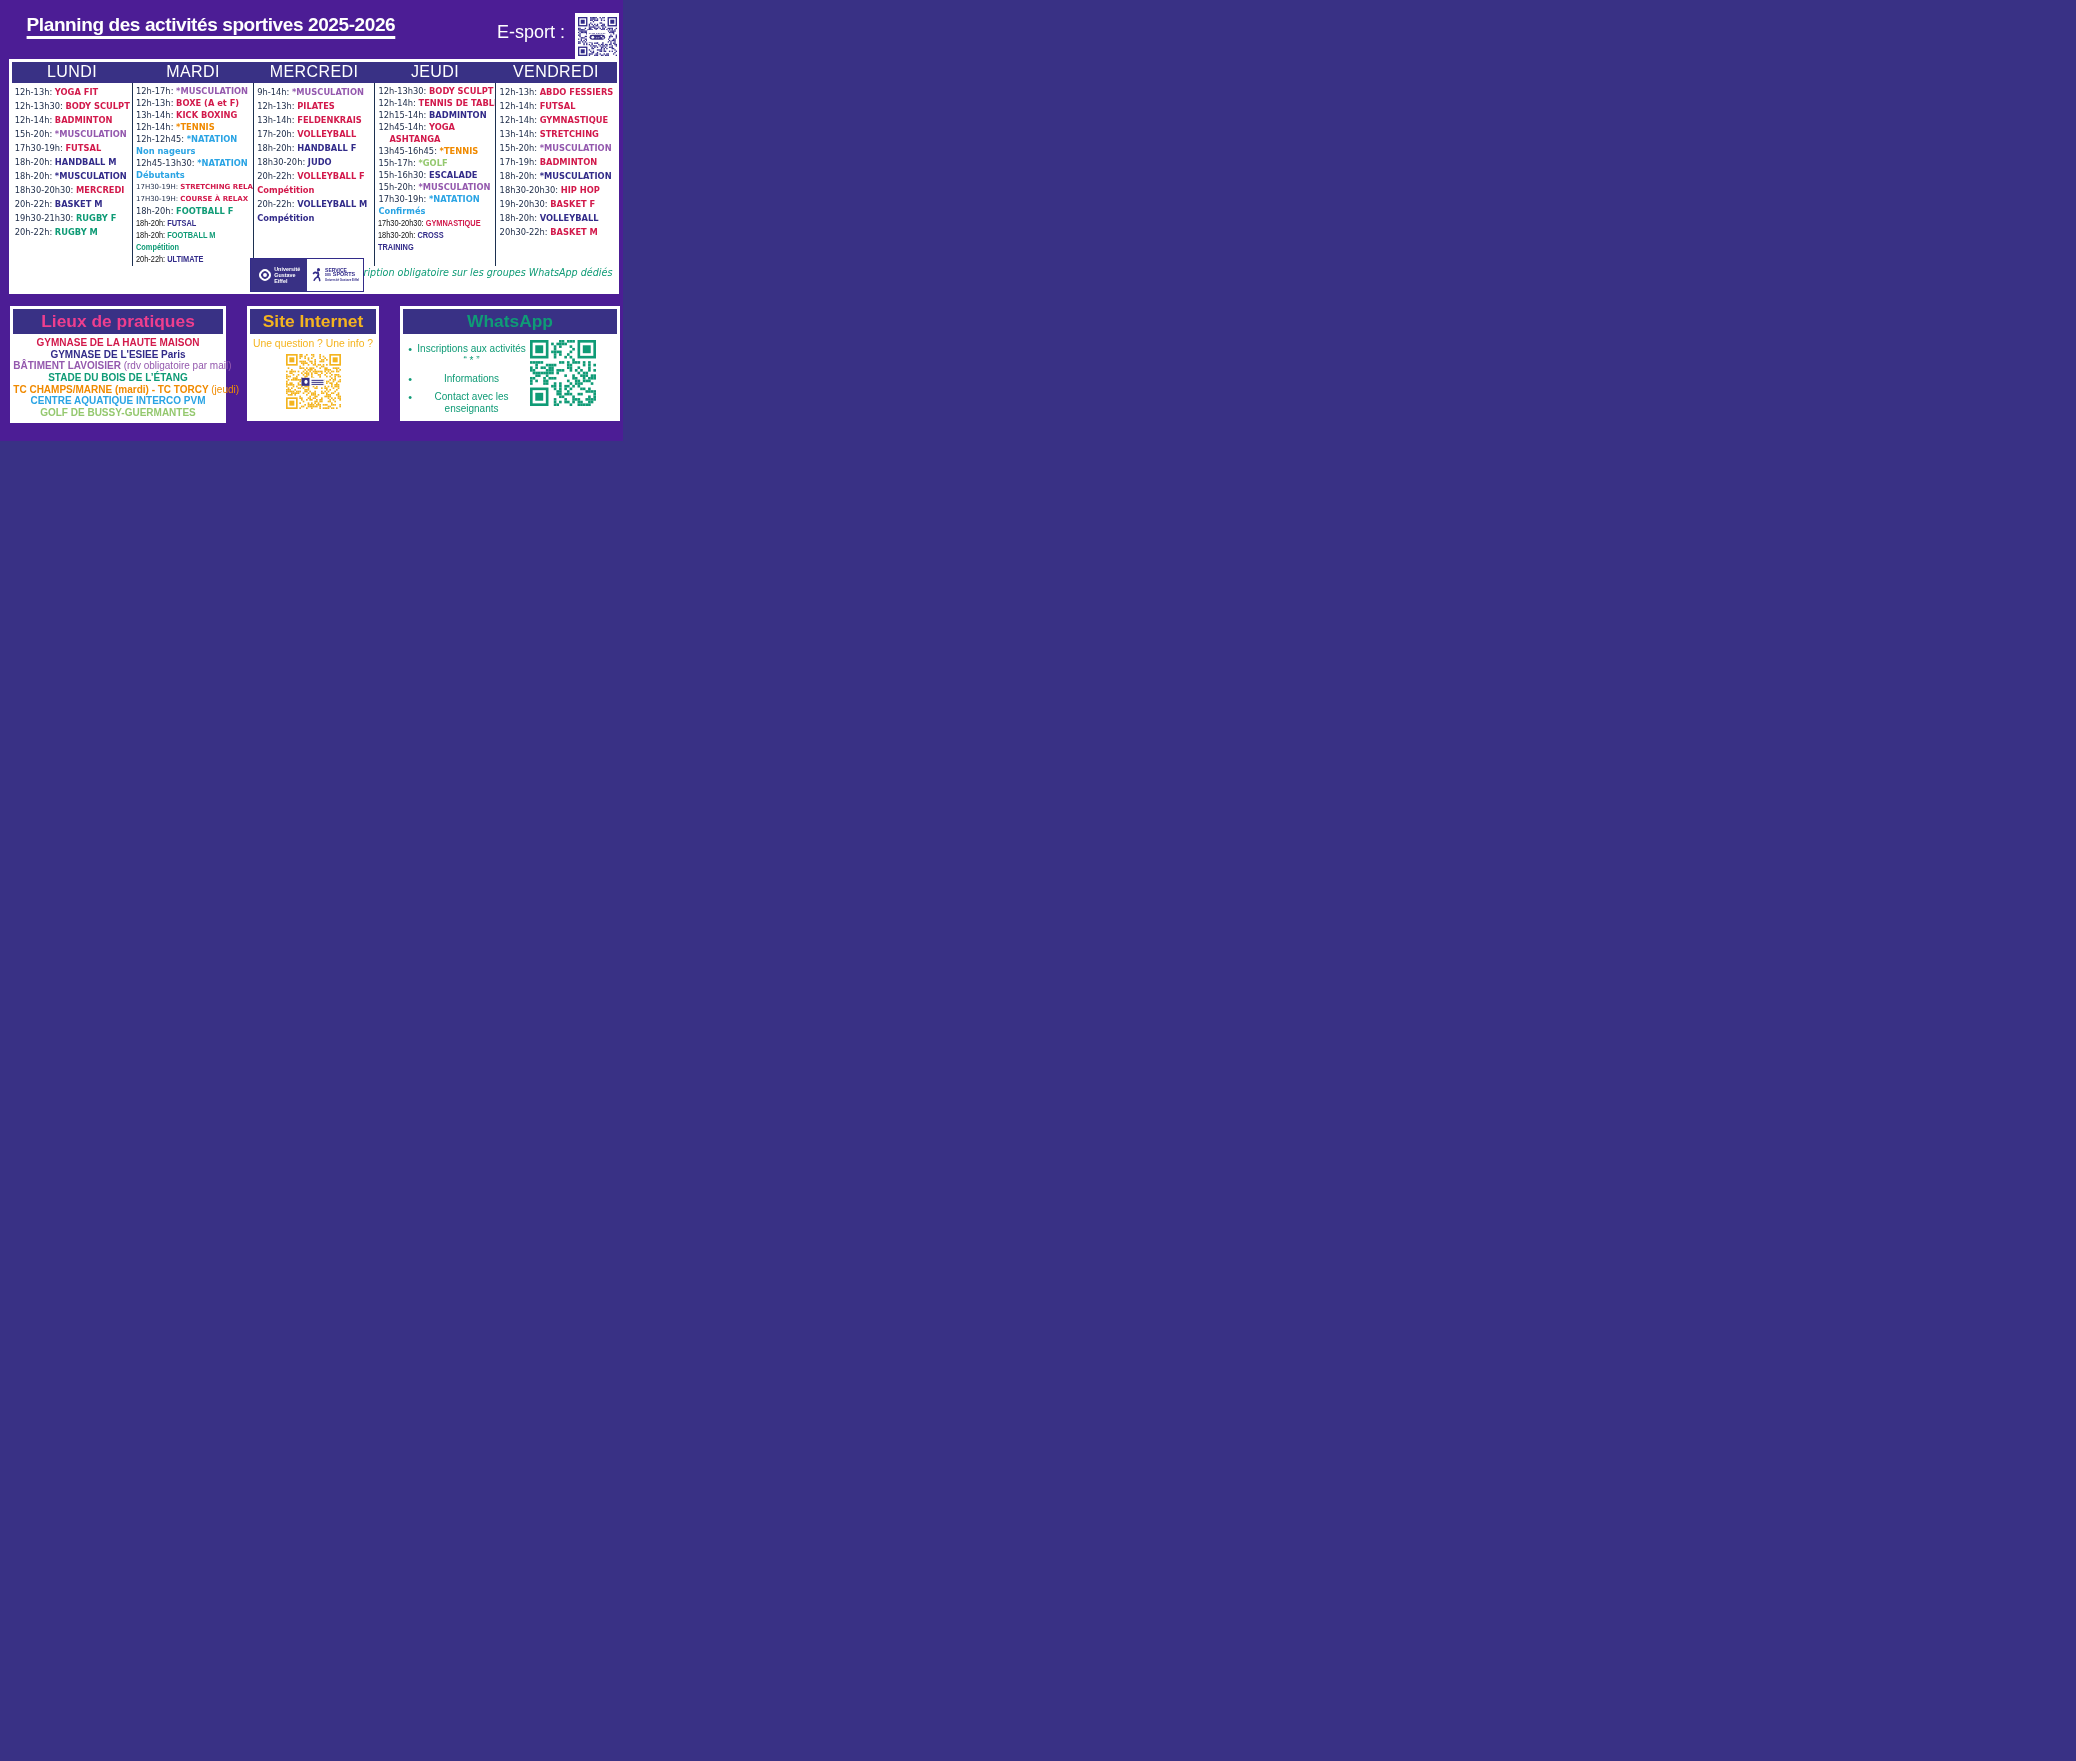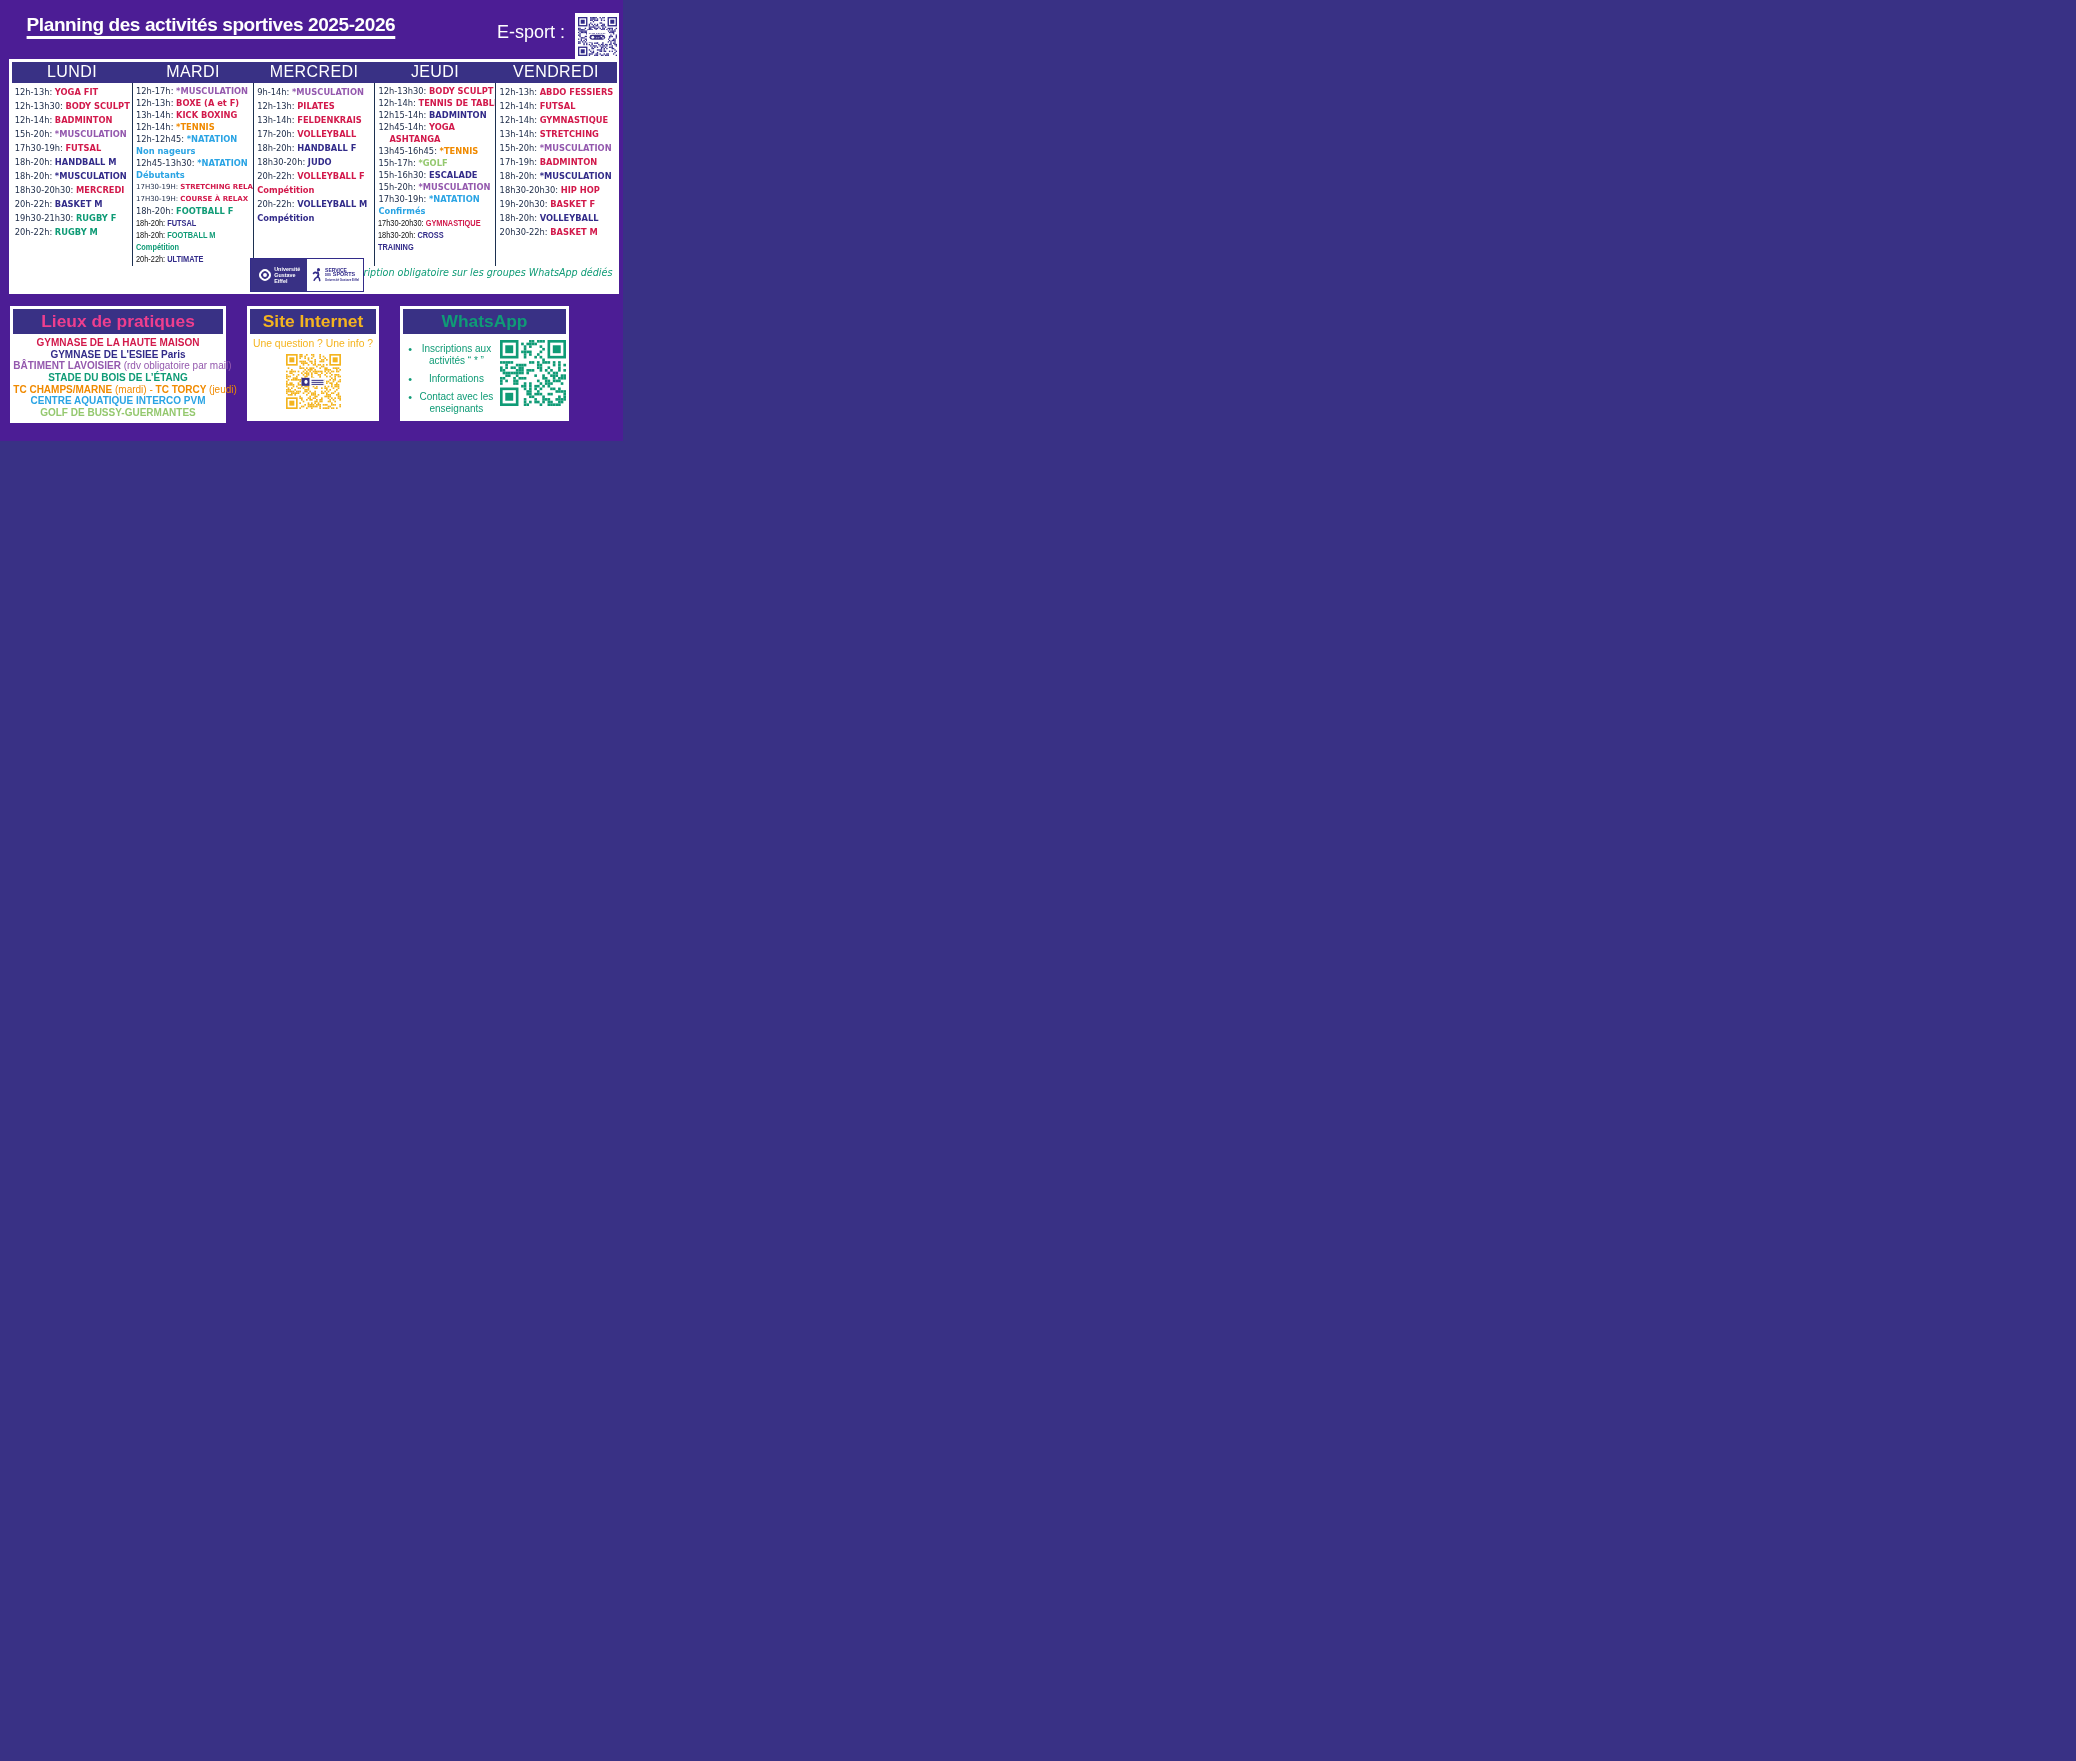--- a/index.html
+++ b/index.html
@@ -44,21 +44,21 @@
   #logo-right{width:50%;display:flex;align-items:center;justify-content:center;gap:1.7px;}
   #logo-right .txt{color:#322b89;line-height:4.6px;}
   #logo-right .l1{font-weight:700;font-size:5px;}
   #logo-right .l2{font-weight:700;font-size:2.9px;}
   #logo-right .l3{font-weight:700;font-size:5.4px;}
   #logo-right .l4{font-weight:700;font-size:2.9px;}
   
   .box{position:absolute;top:306px;background:#fff;box-sizing:border-box;padding:3.3px;}
   #venues-box{left:10px;width:216px;height:117px;}
   #site-box{left:247px;width:132px;height:115px;}
-  #wa-box{left:400px;width:169px;height:115px;}
+  #wa-box{left:400px;width:220px;height:115px;}
   .box-band{height:25px;background:#393185;display:flex;align-items:center;justify-content:center;}
   .box-band .t{font-size:17.4px;font-weight:700;}
   #venues-title{color:#ee3e8e;}
   #site-title{color:#f4b41f;}
   #wa-title{color:#0f9b76;}
   #venue-list{margin-top:2.9px;text-align:center;}
   .venue{font-size:10px;line-height:11.6px;white-space:nowrap;}
   #site-question{margin-top:4.2px;text-align:center;color:#f4b41f;font-size:10.4px;}
   #qr-site-wrap{position:relative;width:55px;margin:5px auto 0;}
   #qr-site-wrap svg.qr{width:55px;height:55px;display:block;}
@@ -521,21 +521,21 @@
 
   <div class="box" id="venues-box">
     <div class="box-band">
       <span class="t" id="venues-title">Lieux de pratiques</span>
     </div>
     <div id="venue-list">
         <div class="venue" style="color: rgb(210, 25, 75);"><span style="font-weight: 700;">GYMNASE DE LA HAUTE MAISON</span></div>
         <div class="venue" style="color: rgb(50, 43, 137);"><span style="font-weight: 700;">GYMNASE DE L'ESIEE Paris</span></div>
         <div class="venue" style="color: rgb(148, 89, 174);"><span style="font-weight: 700;">BÂTIMENT LAVOISIER </span><span style="font-weight: 400;">(rdv obligatoire par mail)</span></div>
         <div class="venue" style="color: rgb(15, 155, 118);"><span style="font-weight: 700;">STADE DU BOIS DE L’ÉTANG</span></div>
-        <div class="venue" style="color: rgb(240, 138, 0);"><span style="font-weight: 700;">TC CHAMPS/MARNE </span><span style="font-weight: 400;">(mardi) - </span><span style="font-weight: 700;">TC TORCY </span><span style="font-weight: 400;">(jeudi)</span></div>
+        <div class="venue" style="color: rgb(240, 138, 0);"><span style="font-weight: 700;">TC CHAMPS/MARNE </span><span style="font-weight: 700;">(mardi) - </span><span style="font-weight: 700;">TC TORCY </span><span style="font-weight: 400;">(jeudi)</span></div>
         <div class="venue" style="color: rgb(42, 164, 228);"><span style="font-weight: 700;">CENTRE AQUATIQUE INTERCO PVM</span></div>
         <div class="venue" style="color: rgb(148, 200, 110);"><span style="font-weight: 700;">GOLF DE BUSSY-GUERMANTES</span></div>
       </div>
   </div>
 
   <div class="box" id="site-box">
     <div class="box-band">
       <span class="t" id="site-title">Site Internet</span>
     </div>
     <div id="site-question">Une question ? Une info ?</div>

